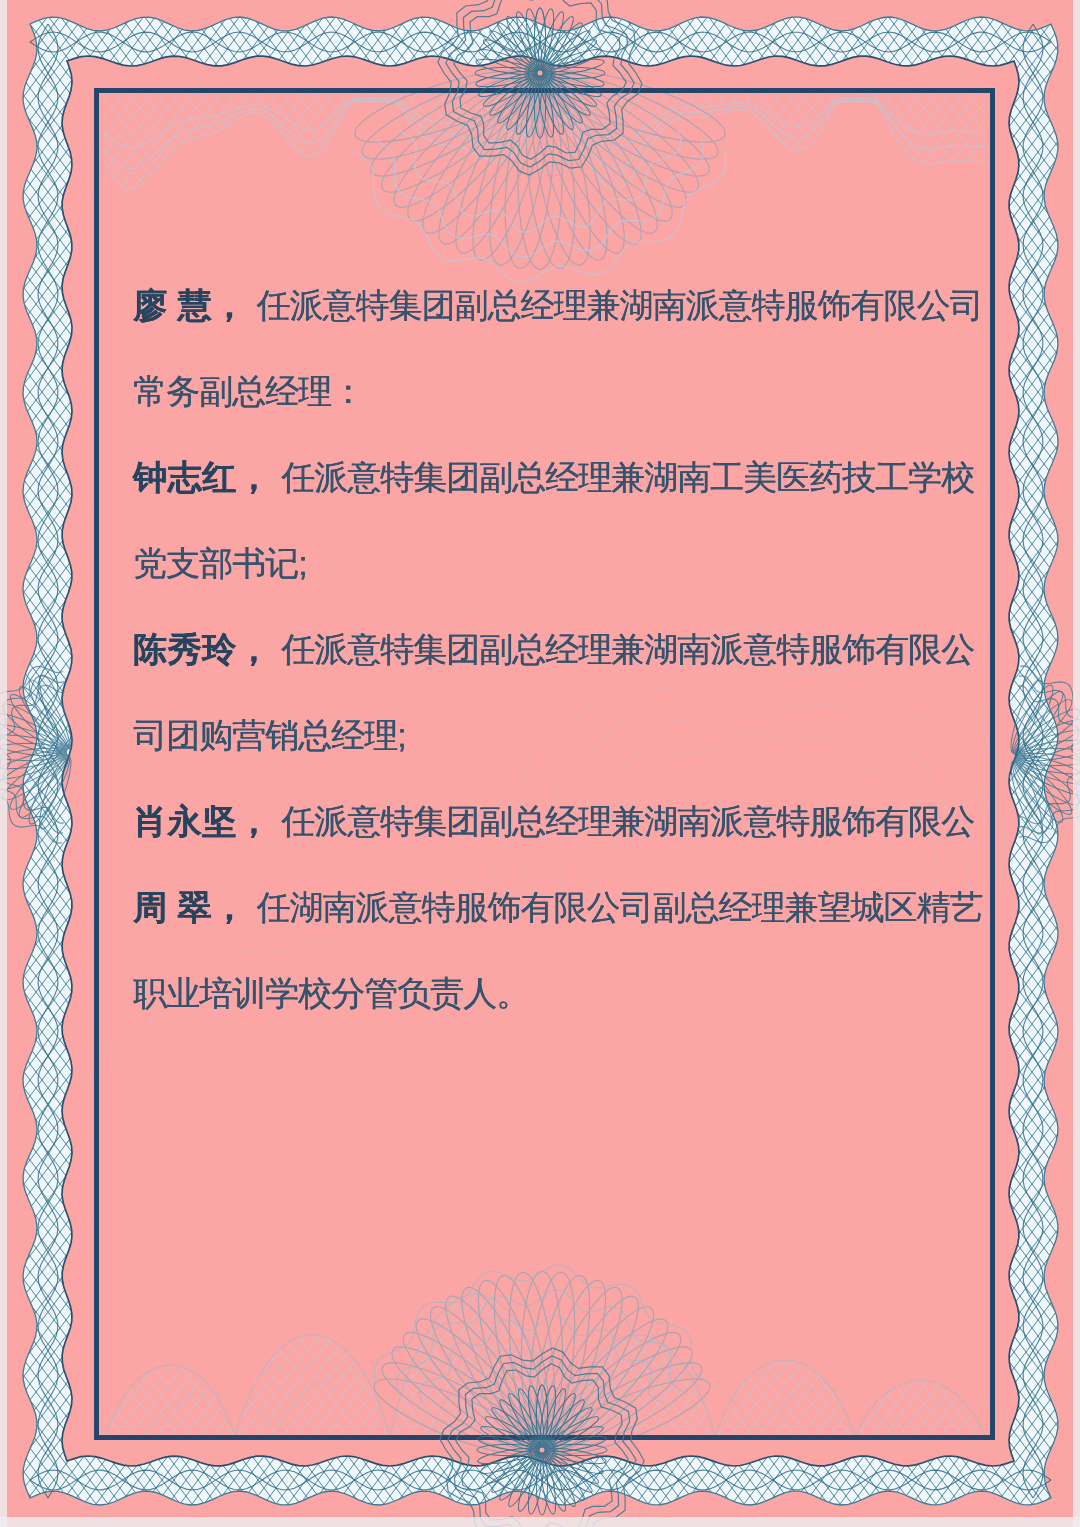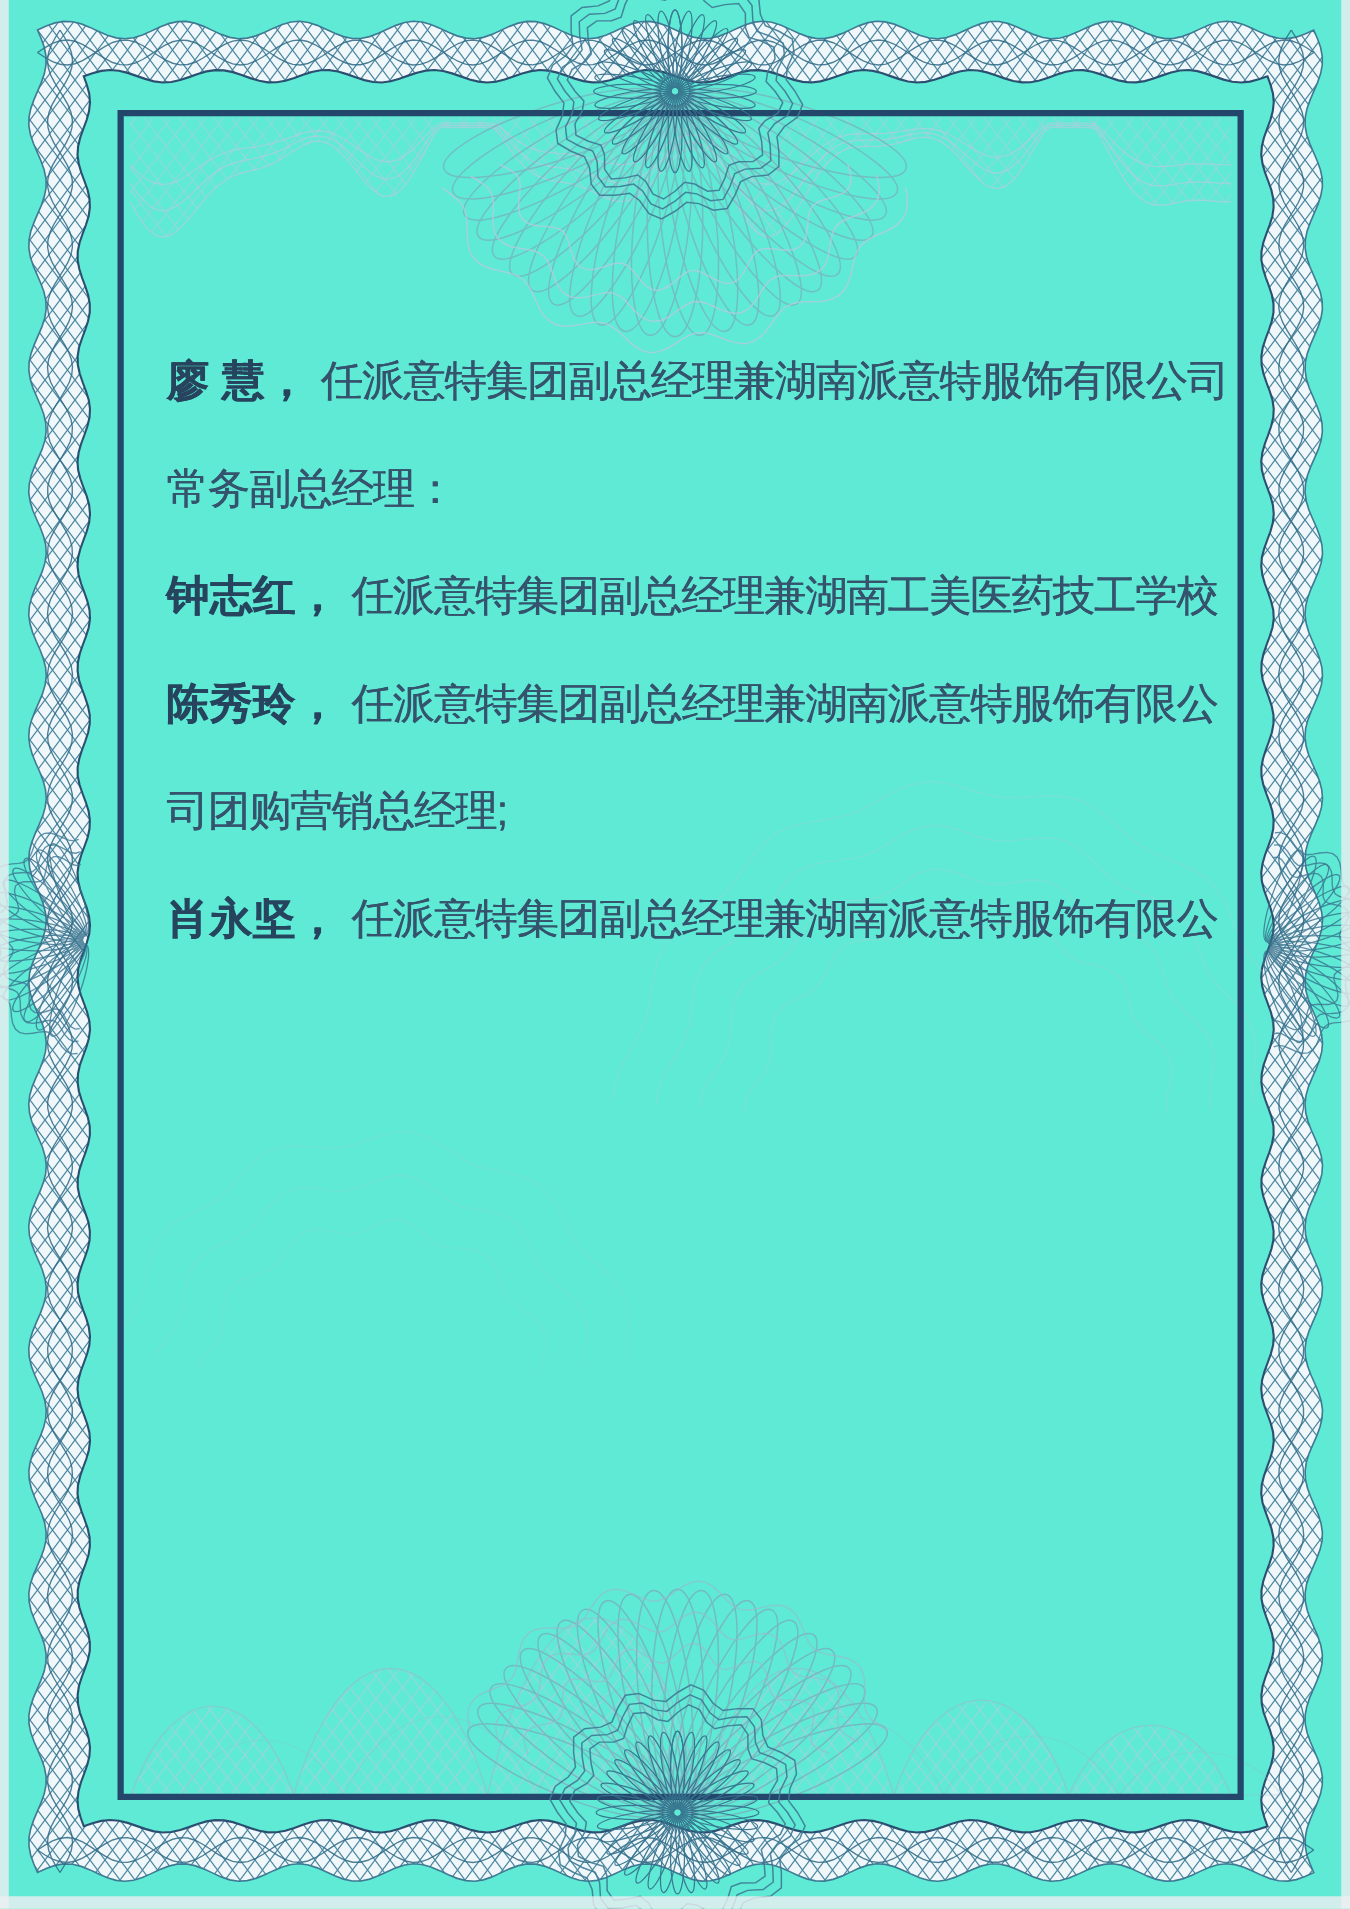--- a/index.html
+++ b/index.html
@@ -1,19 +1,19 @@
 <!DOCTYPE html>
 <html><head>
 <meta charset="utf-8">
 <style>
   html,body{margin:0;padding:0;background:#ffffff;}
   .page{
     position:relative;
     width:1080px;height:1527px;
-    background:#5eead4;
+    background:#fca5a5;
     overflow:hidden;
     font-family:"Liberation Sans","DejaVu Sans",sans-serif;
   }
   #deco{position:absolute;left:0;top:0;width:1080px;height:1527px;}
   .content{
     position:absolute;
     left:133px;top:262px;width:850px;
   }
   .line{
     height:86px;line-height:86px;
@@ -297,27 +297,32 @@
 
   <main class="content">
 
     <div class="para">
       <div class="line"><span class="name">廖 慧，</span><span>任派意特集团副总经理兼湖南派意特服饰有限公司</span></div>
       <div class="line"><span>常务副总经理：</span></div>
     </div>
 
     <div class="para">
       <div class="line"><span class="name">钟志红，</span><span>任派意特集团副总经理兼湖南工美医药技工学校</span></div>
+      <div class="line"><span>党支部书记;</span></div>
     </div>
 
     <div class="para">
       <div class="line"><span class="name">陈秀玲，</span><span>任派意特集团副总经理兼湖南派意特服饰有限公</span></div>
       <div class="line"><span>司团购营销总经理;</span></div>
     </div>
 
     <div class="para">
       <div class="line"><span class="name">肖永坚，</span><span>任派意特集团副总经理兼湖南派意特服饰有限公</span></div>
     </div>
 
 
+    <div class="para">
+      <div class="line"><span class="name">周 翠，</span><span>任湖南派意特服饰有限公司副总经理兼望城区精艺</span></div>
+      <div class="line"><span>职业培训学校分管负责人。</span></div>
+    </div>
 
   </main>
 </div>
 
 </body></html>

